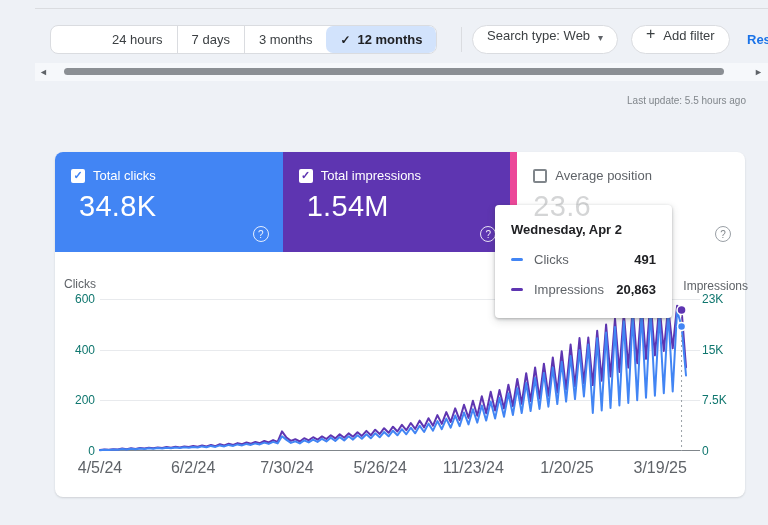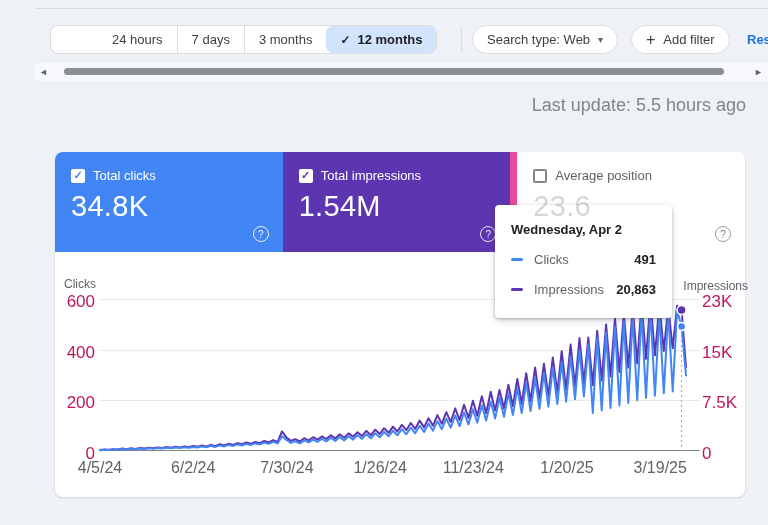--- a/index.html
+++ b/index.html
@@ -13,67 +13,67 @@
   
   .range-group { left:50px; top:25px; height:29px; display:inline-flex; background:#fff; border:1px solid #dadce0; border-radius:8px; overflow:hidden;padding-left:47px; }
   .range-seg { display:flex; align-items:center; padding:0 14px; font-size:13px; color:#3c4043; border-left:1px solid #dadce0; cursor:pointer; white-space:nowrap; }
   .range-seg:first-child { border-left:none; }
   .range-seg.selected { background:#d2e3fc; color:#202124; font-weight:bold; border-radius:7px; border-left:none; }
   .range-check { font-size:12px; margin-right:7px; color:#202124; }
 
   .group-divider { left:461px; top:27px; width:1px; height:25px; background:#dadce0; }
 
   
-  .pill { position:absolute; top:25px; height:29px; display:inline-flex; align-items:center; gap:8px; background:#fff; border:1px solid #dadce0; border-radius:15px; padding:0 14px; font-size:13px; color:#3c4043; cursor:pointer; white-space:nowrap; }
+  .pill { position:absolute; top:25px; height:29px; display:inline-flex; align-items:flex-end; gap:8px; background:#fff; border:1px solid #dadce0; border-radius:15px; padding:10px 14px; font-size:13px; color:#3c4043; cursor:pointer; white-space:nowrap; }
   .search-pill { left:472px; }
   .addfilter-pill { left:631px; }
   .caret { font-size:10px; color:#5f6368; }
   .plus { font-size:16px; color:#3c4043; }
   .reset-link { left:747px; top:32px; width:21px; overflow:hidden; color:#1a73e8; font-size:13px; font-weight:bold; white-space:nowrap; cursor:pointer; }
 
   
   .scroll-track { left:35px; top:63px; width:733px; height:18px; background:#f6f8fb; }
   .scroll-arrow { position:absolute; top:67px; font-size:9px; color:#5f6368; cursor:pointer; line-height:10px; }
   .scroll-arrow.left { left:39px; }
   .scroll-arrow.right { left:754px; }
   .scroll-thumb { left:64px; top:68px; width:660px; height:7px; background:#8b8f94; border-radius:4px; cursor:grab; }
 
-  .last-update { right:22px; top:95px; font-size:18px; color:#80868b; }
+  .last-update { right:22px; top:95px; font-size:10px; color:#80868b; }
 
   
   .card { left:55px; top:152px; width:690px; height:345px; background:#fff; border-radius:8px; box-shadow:0 1px 2px rgba(60,64,67,.18); }
 
   .metrics-row { position:absolute; left:55px; top:152px; width:690px; height:100px; display:flex; }
   .metric { flex:1 1 0; position:relative; padding:16px 16px 0 16px; cursor:pointer; }
   .metric.m0 { background:#4285f4; border-radius:8px 0 0 0; }
   .metric.m1 { background:#5e35b1; }
   .metric.m3 { border-left:7px solid #ec4899; border-radius:0 8px 0 0; }
   .metric-head { display:flex; align-items:center; gap:8px; }
   .metric-label { font-size:13px; }
   .metric.on .metric-label { color:#fff; }
   .metric.off .metric-label { color:#5f6368; }
   .cbx { width:14px; height:14px; border-radius:2px; display:flex; align-items:center; justify-content:center; flex:0 0 auto; }
   .cbx.checked { background:#fff; }
   .cbx.checked .cbx-check { font-size:11px; font-weight:bold; }
   .metric.m0 .cbx-check { color:#4285f4; }
   .metric.m1 .cbx-check { color:#5e35b1; }
   .cbx.unchecked { border:2px solid #80868b; background:transparent; }
   .metric-value { font-size:29px; margin-top:7px; letter-spacing:.3px; }
-  .metric.on .metric-value { color:#fff; }
+  .metric.on .metric-value { color:#fff;margin-left:8px; }
   .metric.m2 .metric-value { color:#70757a; }
   .metric.m3 .metric-value { position:relative; z-index:30; color:rgba(60,64,67,.22); }
   .help { position:absolute; right:14px; bottom:10px; width:16px; height:16px; border-radius:50%; font-size:10px; display:flex; align-items:center; justify-content:center; cursor:pointer; }
   .metric.on .help { border:1.5px solid rgba(255,255,255,.85); color:rgba(255,255,255,.9); }
   .metric.off .help { border:1.5px solid #9aa0a6; color:#80868b; }
 
   
   .axis-title { font-size:12px; color:#5f6368; }
   .clicks-title { left:64px; top:277px; }
   .impr-title { left:676px; top:279px; width:72px; text-align:right; }
-  .ytick { position:absolute; font-size:17px; color:#be185d; }
+  .ytick { position:absolute; font-size:12px; color:#0f766e; }
   .ytick.l { left:55px; width:40px; text-align:right; }
   .ytick.r { left:702px; width:44px; }
   .yt0 { top:292px; } .yt1 { top:343px; } .yt2 { top:393px; } .yt3 { top:444px; }
   .plot { left:100px; top:299px; width:600px; height:152px; }
   .gridline { position:absolute; left:0; width:600px; height:1px; background:#e8eaed; }
   .gl0 { top:0; } .gl1 { top:51px; } .gl2 { top:101px; }
   .gridline.zero { top:151px; background:#80868b; }
   .chart-svg { left:100px; top:299px; width:590px; height:153px; overflow:visible; cursor:crosshair; }
   .x-labels { left:100px; top:459px; width:600px; height:14px; }
   .x-label { position:absolute; width:64px; text-align:center; font-size:16px; color:#5f6368; }
@@ -188,21 +188,21 @@
     <polyline points="0.0,151.2 4.4,150.7 8.9,151.0 13.3,150.5 17.8,150.7 22.2,150.0 26.6,150.5 31.1,149.7 35.5,150.2 40.0,149.5 44.4,150.0 48.8,149.2 53.3,149.7 57.7,149.0 62.2,149.5 66.6,148.7 71.0,149.2 75.5,148.5 79.9,149.0 84.3,148.2 88.8,148.7 93.2,147.9 97.7,148.5 102.1,147.4 106.5,148.2 111.0,146.9 115.4,147.9 119.9,146.4 124.3,147.4 128.7,145.9 133.2,146.9 137.6,145.4 142.1,146.4 146.5,144.9 150.9,145.9 155.4,144.4 159.8,145.4 164.3,143.6 168.7,144.9 173.1,142.9 177.6,144.4 182.0,137.3 186.5,140.9 190.9,143.9 195.3,142.4 199.8,144.4 204.2,141.4 208.7,143.4 213.1,140.6 217.5,142.9 222.0,139.8 226.4,142.4 230.8,138.8 235.3,141.9 239.7,138.1 244.2,141.4 248.6,137.3 253.0,140.6 257.5,136.3 261.9,139.8 266.4,135.3 270.8,139.3 275.2,134.3 279.7,138.3 284.1,133.0 288.6,137.3 293.0,131.7 297.4,136.3 301.9,130.2 306.3,135.3 310.8,128.7 315.2,134.3 319.6,126.7 324.1,133.0 328.5,124.6 333.0,131.7 337.4,122.1 341.8,130.2 346.3,119.6 350.7,128.7 355.2,116.5 359.6,127.2 364.0,113.5 368.5,125.4 372.9,110.2 377.3,123.6 381.8,106.4 386.2,121.6 390.7,102.6 395.1,119.6 399.5,98.8 404.0,117.8 408.4,94.2 412.9,116.0 417.3,89.2 421.7,114.0 426.2,84.1 430.6,112.0 435.1,79.0 439.5,109.9 443.9,74.0 448.4,107.7 452.8,68.4 457.3,105.1 461.7,62.8 466.1,102.6 470.6,57.0 475.0,100.1 479.5,51.2 483.9,97.5 488.3,45.6 492.8,114.0 497.2,39.3 501.7,111.5 506.1,33.4 510.5,108.9 515.0,27.9 519.4,106.4 523.8,22.3 528.3,103.9 532.7,17.2 537.2,101.3 541.6,13.2 546.0,98.8 550.5,10.6 554.9,96.8 559.4,15.2 563.8,94.2 568.2,12.7 572.7,92.5 577.1,11.4 581.6,27.6 586.0,76.5" fill="none" stroke="#4285f4" stroke-width="2" stroke-linejoin="round" stroke-linecap="round"></polyline>
     <line x1="581.5606060606061" x2="581.5606060606061" y1="6" y2="152" stroke="#9aa0a6" stroke-width="1" stroke-dasharray="2,3"></line>
     <circle cx="581.5606060606061" cy="27.61333333333333" r="4" fill="#4285f4" stroke="#fff" stroke-width="1.5"></circle>
     <circle cx="581.5606060606061" cy="11.058844444444446" r="4.5" fill="#5e35b1" stroke="#fff" stroke-width="1.5"></circle>
   </svg>
 
 <div class="abs x-labels">
     <span class="x-label" style="left: -32px;">4/5/24</span>
     <span class="x-label" style="left: 61.174px;">6/2/24</span>
     <span class="x-label" style="left: 154.934px;">7/30/24</span>
-    <span class="x-label" style="left: 248.108px;">1/26/24</span>
+    <span class="x-label" style="left: 248.108px;">5/26/24</span>
     <span class="x-label" style="left: 341.282px;">11/23/24</span>
     <span class="x-label" style="left: 435.042px;">1/20/25</span>
     <span class="x-label" style="left: 528.216px;">3/19/25</span>
   </div>
 
 <div class="abs tooltip">
   <div class="tt-title">Wednesday, Apr 2</div>
   <div class="tt-row">
     <span class="tt-marker clicks"></span>
     <span class="tt-label">Clicks</span>

